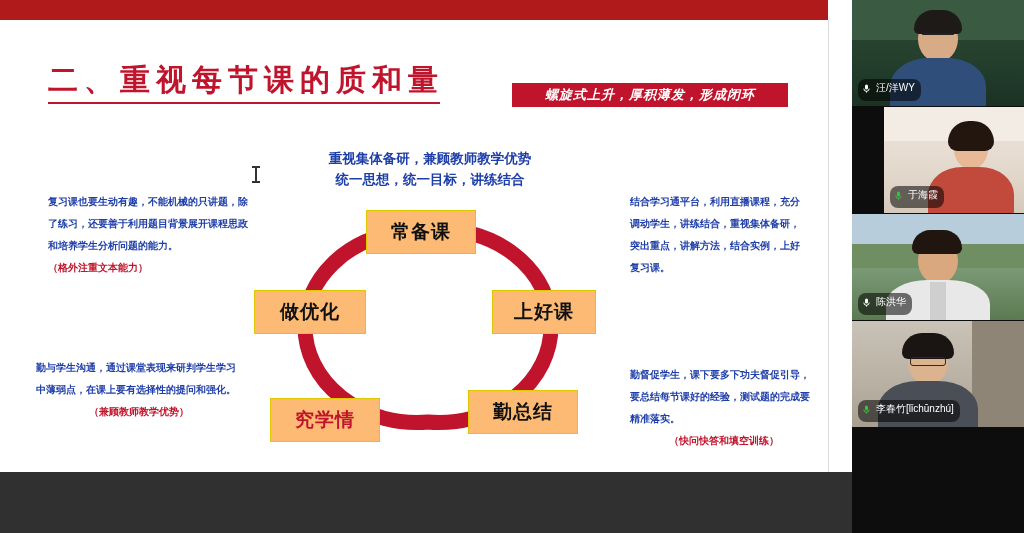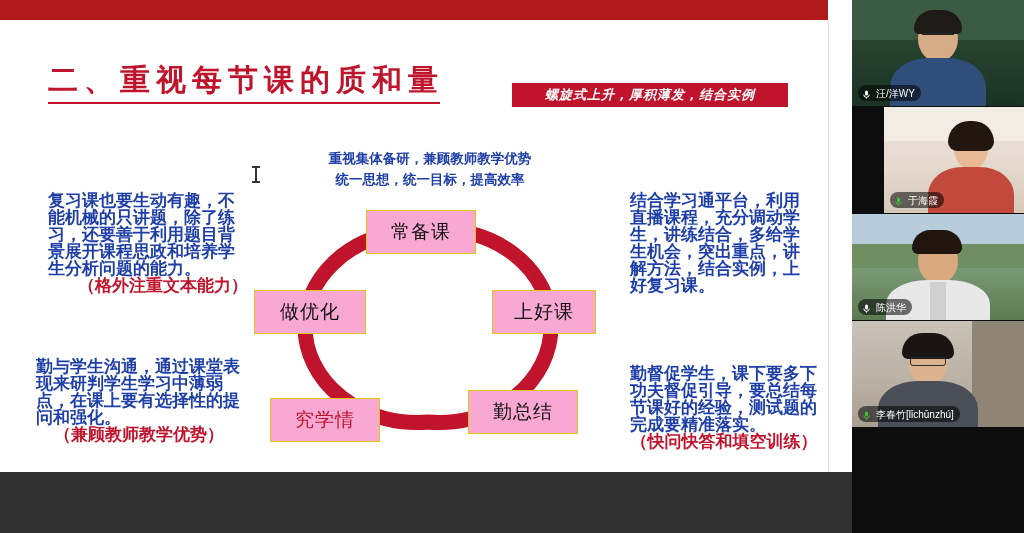--- a/index.html
+++ b/index.html
@@ -76,41 +76,41 @@
   }
   .text-cursor::before, .text-cursor::after {
     content: ""; position: absolute; left: -3px; width: 8px; height: 2px; background: #333;
   }
   .text-cursor::before { top: 0; }
   .text-cursor::after { bottom: 0; }
 
   
   .note {
     position: absolute;
-    font-family: Liberation Serif, serif;
-    font-size: 17px; font-weight: bold; line-height: 17px;
+    font-family: Liberation Mono, monospace;
+    font-size: 10px; font-weight: bold; line-height: 22px;
   }
   .note-blue { color: #1f3fa8; }
   .note-red { color: #c0142c; }
   .note-left-1 { left: 48px; top: 172px; width: 200px; }
   .note-left-2 { left: 36px; top: 338px; width: 206px; }
   .note-right-1 { left: 630px; top: 172px; width: 170px; }
   .note-right-2 { left: 630px; top: 345px; width: 188px; }
 
   
   .cycle { position: absolute; left: 248px; top: 170px; width: 360px; height: 270px; }
   .ring { position: absolute; left: 35px; top: 18px; width: 290px; height: 235px; }
 
   .chip {
     position: absolute;
-    background: #f9a8d4;
+    background: #fdba74;
     border: 1px solid #e0c800;
     display: flex; align-items: center; justify-content: center;
     font-family: "DejaVu Sans", sans-serif;
-    font-weight: normal; font-size: 19px; color: #111;
+    font-weight: bold; font-size: 19px; color: #111;
     letter-spacing: 1px; white-space: nowrap;
   }
   .chip-top   { left: 118px; top: 20px;  width: 110px; height: 44px; }
   .chip-right { left: 244px; top: 100px; width: 104px; height: 44px; }
   .chip-br    { left: 220px; top: 200px; width: 110px; height: 44px; }
   .chip-bl    { left: 22px;  top: 208px; width: 110px; height: 44px; }
   .chip-left  { left: 6px;   top: 100px; width: 112px; height: 44px; }
   .chip-red   { color: #c0142c; }
 
   
@@ -120,21 +120,21 @@
   }
   .tile {
     position: absolute; left: 0; width: 172px; height: 106px;
     overflow: hidden;
   }
   .tile .bg { position: absolute; inset: 0; }
   .name-chip {
     position: absolute; left: 6px; bottom: 5px;
     display: flex; align-items: center; gap: 4px;
     background: rgba(0,0,0,0.55);
-    padding: 2px 6px 0 3px; border-radius: 8px;
+    padding: 2px 6px 6px 3px; border-radius: 8px;
   }
   .name-chip .mic {
     width: 11px; height: 11px; flex: 0 0 11px; position: relative;
   }
   .mic svg { display: block; }
   .name-chip .nm {
     font-family: "Liberation Sans", sans-serif;
     font-size: 10px; color: #fff; white-space: nowrap;
   }
 
@@ -154,42 +154,42 @@
 
     <div class="slide-topbar"></div>
     <div class="slide-topbar-right"></div>
 
     <div class="slide">
 
       <div class="slide-title">二、重视每节课的质和量</div>
       <div class="slide-title-underline"></div>
 
       <div class="title-banner">
-        <span>螺旋式上升，厚积薄发，结合实例</span>
+        <span>螺旋式上升，厚积薄发，形成闭环</span>
       </div>
 
       <div class="note-top">
         <span style="white-space:pre-line">重视集体备研，兼顾教师教学优势
-统一思想，统一目标，提高效率</span>
+统一思想，统一目标，讲练结合</span>
       </div>
 
       <div class="text-cursor"></div>
 
       <div class="note note-blue note-left-1">
         <span>复习课也要生动有趣，不能机械的只讲题，除了练习，还要善于利用题目背景展开课程思政和培养学生分析问题的能力。</span>
-        <div class="note-red" style="text-align:right;">（格外注重文本能力）</div>
+        <div class="note-red" style="text-align:left;">（格外注重文本能力）</div>
       </div>
 
       <div class="note note-blue note-left-2">
         <span>勤与学生沟通，通过课堂表现来研判学生学习中薄弱点，在课上要有选择性的提问和强化。</span>
         <div class="note-red" style="text-align:center;">（兼顾教师教学优势）</div>
       </div>
 
       <div class="note note-blue note-right-1">
-        <span>结合学习通平台，利用直播课程，充分调动学生，讲练结合，多给学生机会，突出重点，讲解方法，结合实例，上好复习课。</span>
+        <span>结合学习通平台，利用直播课程，充分调动学生，讲练结合，重视集体备研，突出重点，讲解方法，结合实例，上好复习课。</span>
       </div>
 
       <div class="note note-blue note-right-2">
         <span>勤督促学生，课下要多下功夫督促引导，要总结每节课好的经验，测试题的完成要精准落实。</span>
         <div class="note-red" style="text-align:center;">（快问快答和填空训练）</div>
       </div>
 
       <div class="cycle">
         <svg class="ring" viewBox="0 0 290 235">
           <path d="M145 22

